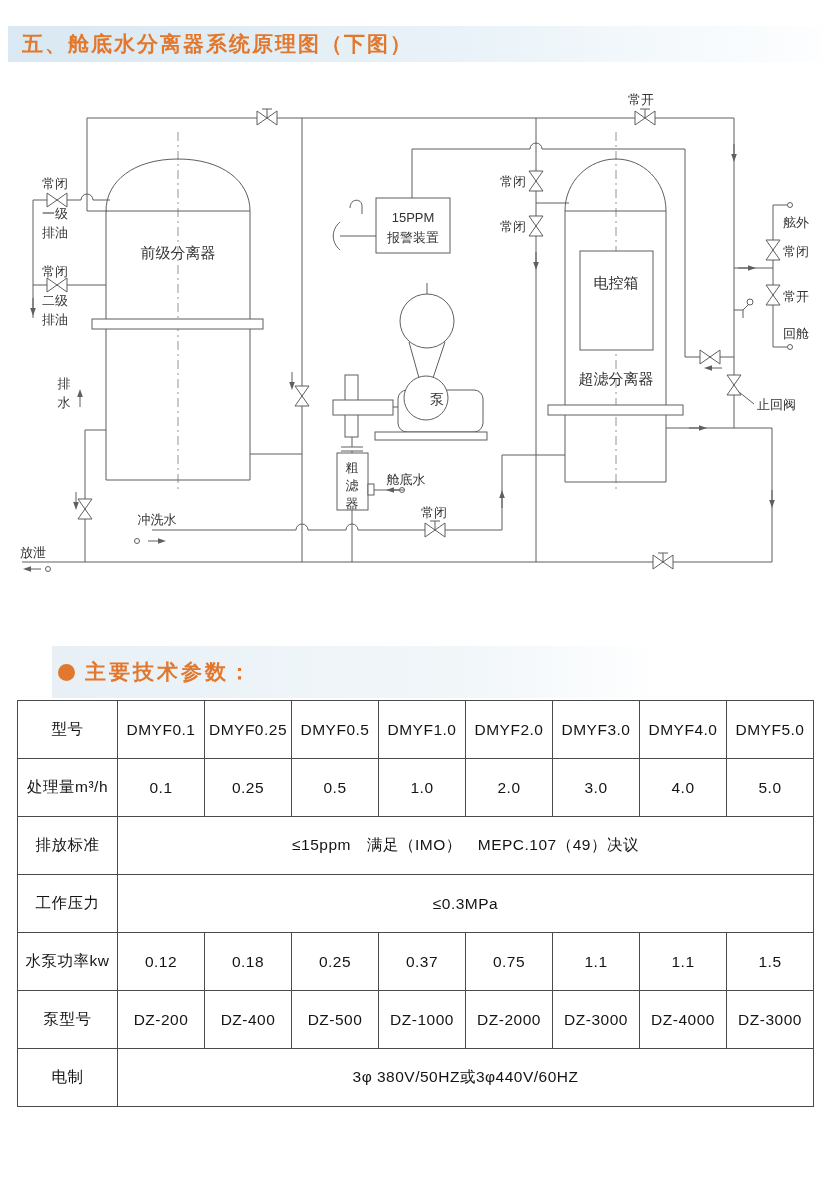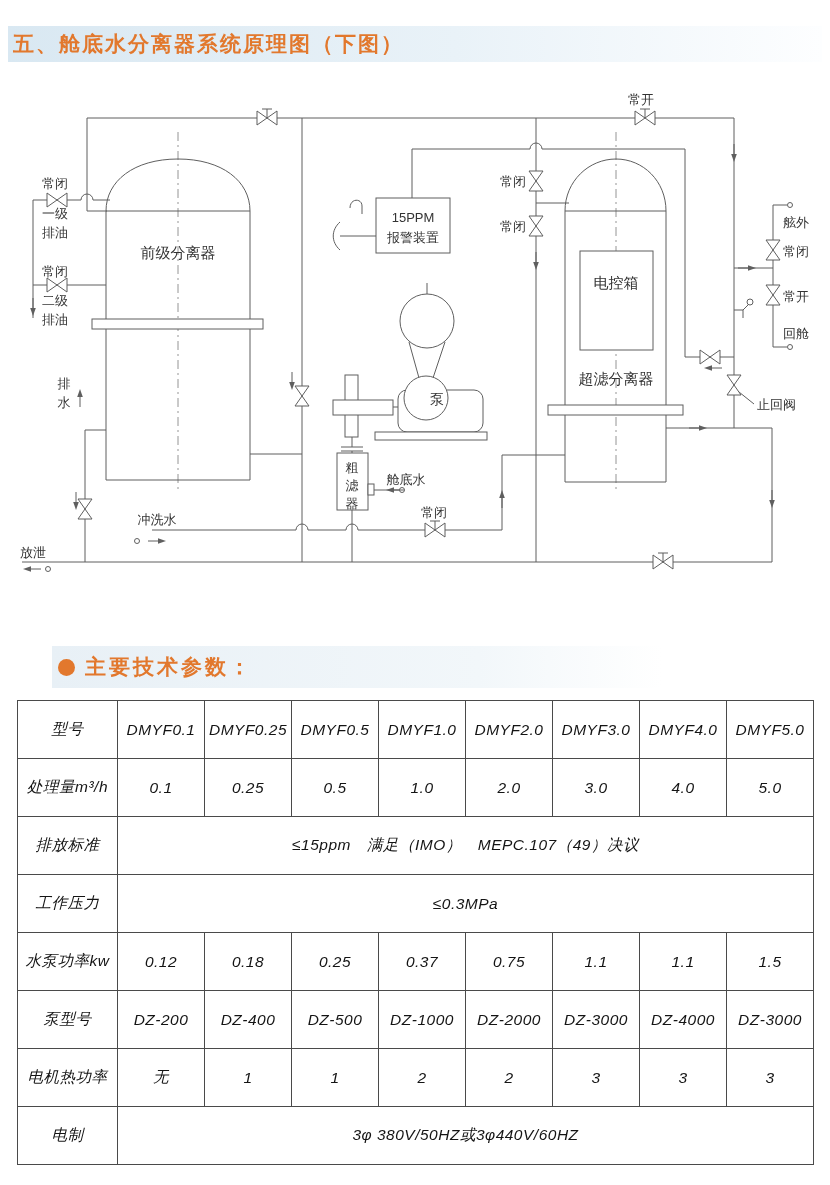--- a/index.html
+++ b/index.html
@@ -6,42 +6,42 @@
   body{
     position:relative;width:830px;height:1185px;background:#ffffff;overflow:hidden;
     font-family:"Liberation Sans","DejaVu Sans",sans-serif;
   }
   .title-bar{
     position:absolute;top:26px;left:8px;width:814px;height:36px;
     background:linear-gradient(to right,#d9e8f2 0%,#e9f2f8 55%,#fdfeff 100%);
     display:flex;align-items:center;
   }
   .title-text{
-    color:#e2782d;font-size:21px;font-weight:bold;letter-spacing:2px;padding-left:5px;
+    color:#e2782d;font-size:21px;font-weight:bold;letter-spacing:2px;padding-left:14px;
   }
   svg.diagram{position:absolute;top:80px;left:0;}
   svg.diagram .ln{stroke:#5f5f5f;stroke-width:1;fill:none;}
   svg.diagram .wh{stroke:#5f5f5f;stroke-width:1;fill:#ffffff;}
   svg.diagram .dash{stroke:#7a7a7a;stroke-width:0.8;fill:none;stroke-dasharray:9 4 2 4;}
   svg.diagram text{fill:#333333;font-family:"Liberation Sans","DejaVu Sans",sans-serif;}
   .t13{font-size:13px;} .t14{font-size:14px;} .t15{font-size:15px;}
   .params-head{
-    position:absolute;top:646px;left:52px;width:610px;height:42px;
+    position:absolute;top:646px;left:52px;width:610px;height:52px;
     background:linear-gradient(to right,#e8f0f6 0%,#f2f7fa 70%,rgba(255,255,255,0) 100%);
     display:flex;align-items:center;
   }
   .bullet{display:inline-block;width:17px;height:17px;border-radius:50%;background:#e2782d;margin:0 10px 0 6px;}
   .params-text{color:#e2782d;font-size:21px;font-weight:bold;letter-spacing:3px;}
   table.params{
     position:absolute;top:700px;left:17px;width:796px;
     border-collapse:collapse;table-layout:fixed;background:#fff;
   }
   table.params td{
     border:1px solid #4a4a4a;height:57px;text-align:center;vertical-align:middle;
-    font-size:15.5px;color:#141414;letter-spacing:0.5px;padding:0 2px;font-style:italic;
+    font-size:15.5px;color:#141414;letter-spacing:0.5px;padding:0 2px;
   }
   table.params{border:1.5px solid #3d3d3d;}
 </style>
 </head>
 <body>
 
 <div class="title-bar">
   <span class="title-text">五、舱底水分离器系统原理图（下图）</span>
 </div>
 
@@ -268,28 +268,17 @@
     <td>DZ-200</td>
     <td>DZ-400</td>
     <td>DZ-500</td>
     <td>DZ-1000</td>
     <td>DZ-2000</td>
     <td>DZ-3000</td>
     <td>DZ-4000</td>
     <td>DZ-3000</td>
   </tr>
   <tr>
-    <td>电机热功率</td>
-    <td>无</td>
-    <td>1</td>
-    <td>1</td>
-    <td>2</td>
-    <td>2</td>
-    <td>3</td>
-    <td>3</td>
-    <td>3</td>
-  </tr>
-  <tr>
     <td>电制</td>
     <td colspan="8">3φ 380V/50HZ或3φ440V/60HZ</td>
   </tr>
 </tbody>
   </table>
 
 </body></html>

